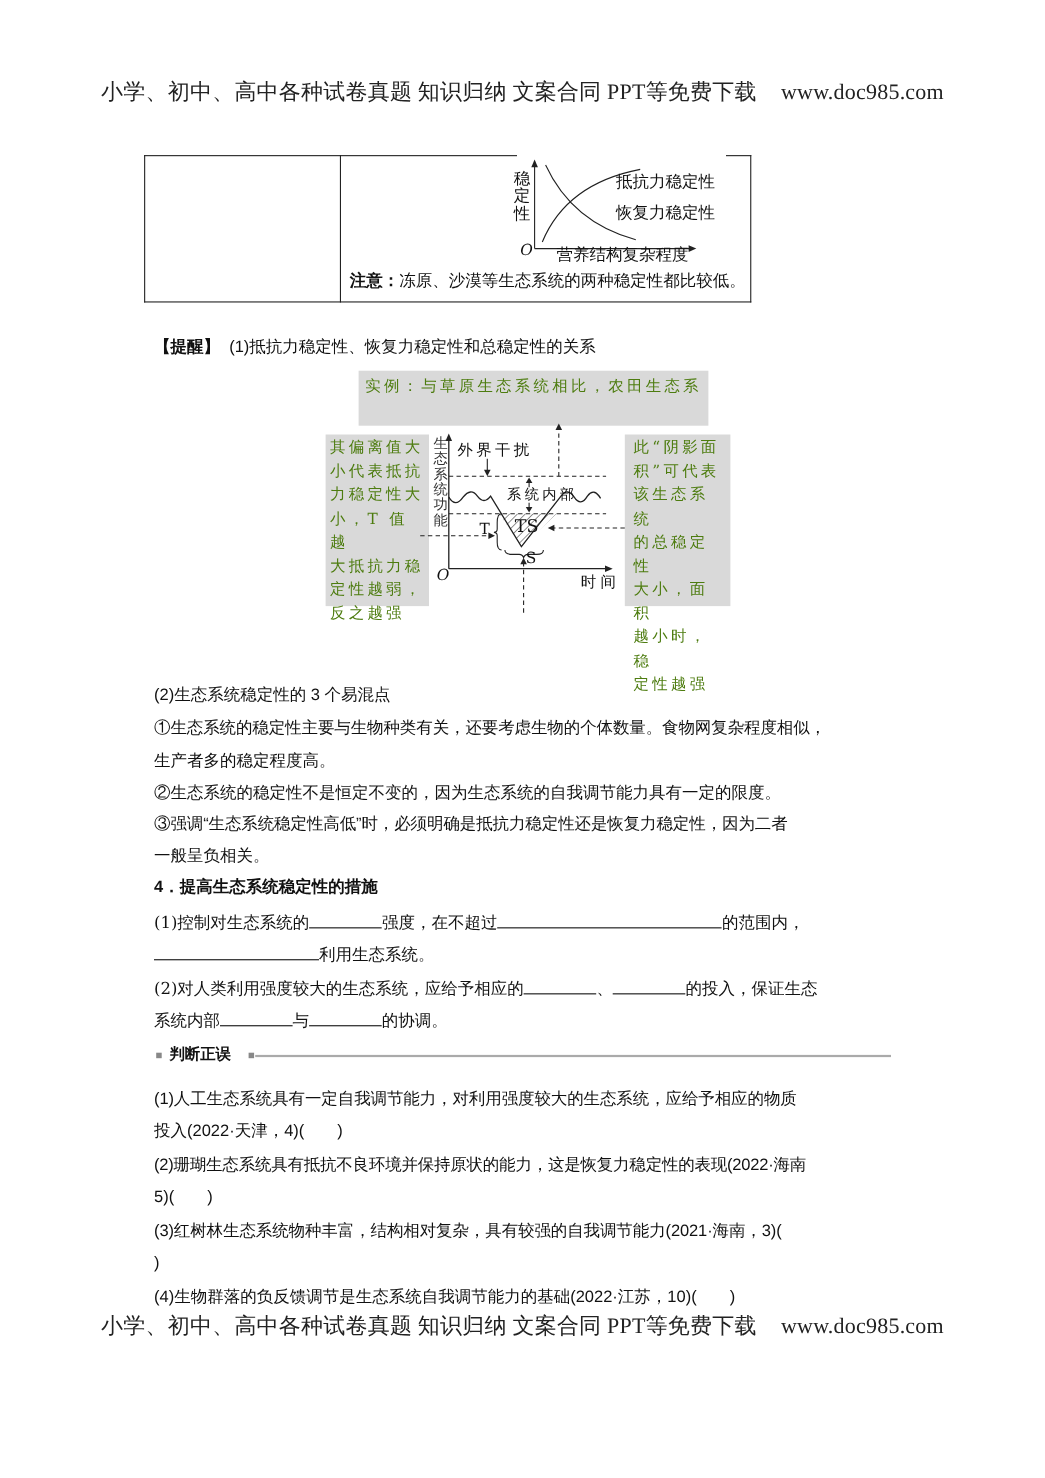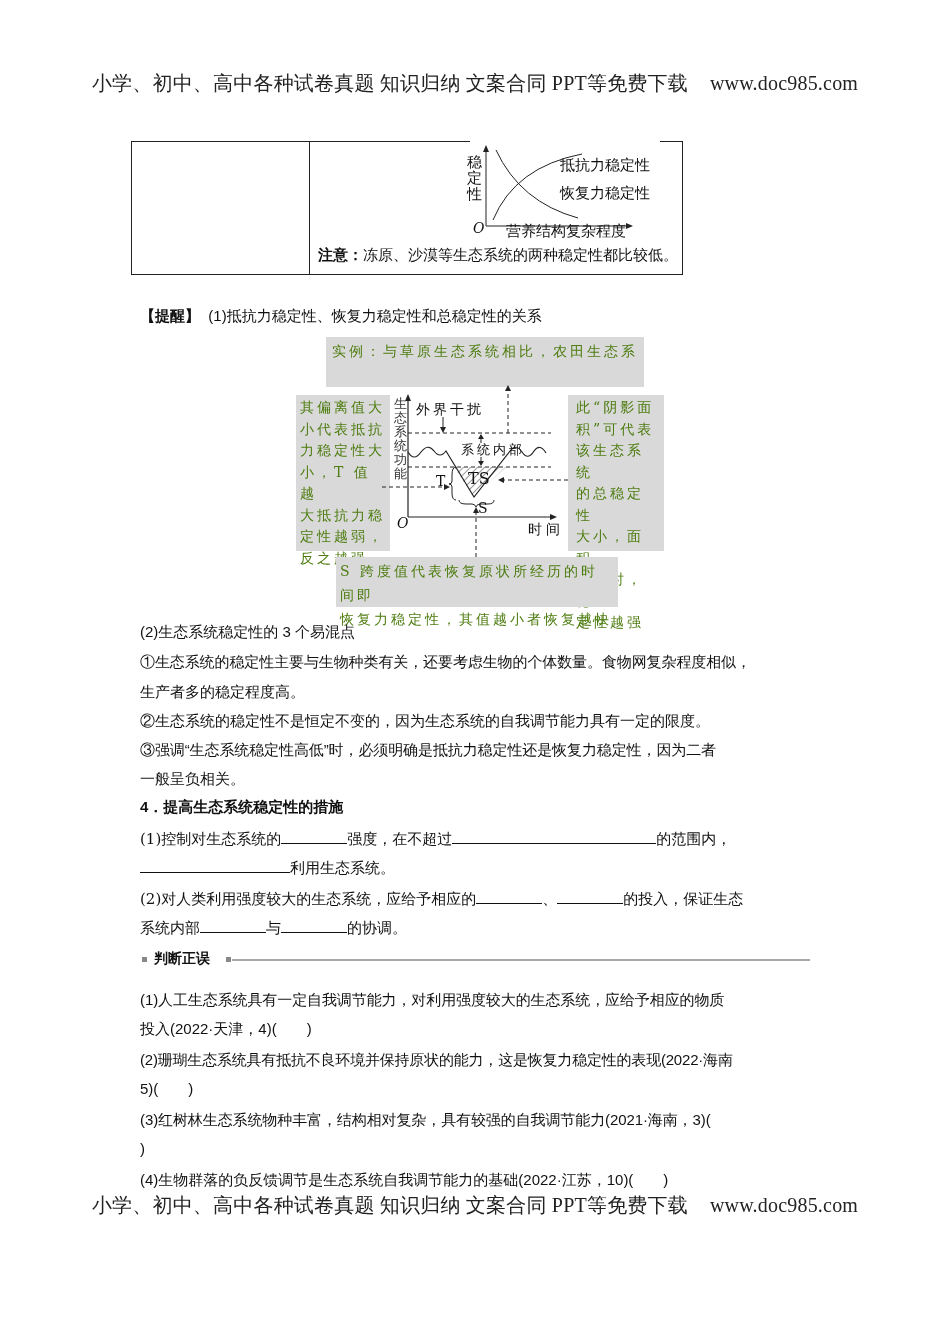--- a/index.html
+++ b/index.html
@@ -78,24 +78,20 @@
     <div>反之越强</div>
   </div>
   <div class="box" style="left:272px;top:58px;width:80px;height:152px;padding:2px 8px;line-height:21.5px;letter-spacing:3px;">
     <div>此“阴影面</div>
     <div>积”可代表</div>
     <div>该生态系统</div>
     <div>的总稳定性</div>
     <div>大小，面积</div>
     <div>越小时，稳</div>
     <div>定性越强</div>
-  </div>
-  <div class="box" style="left:40px;top:220px;width:274px;height:46px;padding:2px 4px;letter-spacing:3px;">
-    <div>S 跨度值代表恢复原状所经历的时间即</div>
-    <div>恢复力稳定性，其值越小者恢复越快</div>
   </div>
 
   <svg width="358" height="270" style="position:absolute;left:0;top:0;">
     <defs>
       <pattern id="hatch" width="5" height="5" patternUnits="userSpaceOnUse" patternTransform="rotate(45)">
         <line x1="0" y1="0" x2="0" y2="5" stroke="#333" stroke-width="1"></line>
       </pattern>
     </defs>
 
     <line x1="112" y1="180" x2="112" y2="62" stroke="#222" stroke-width="1.2"></line>

